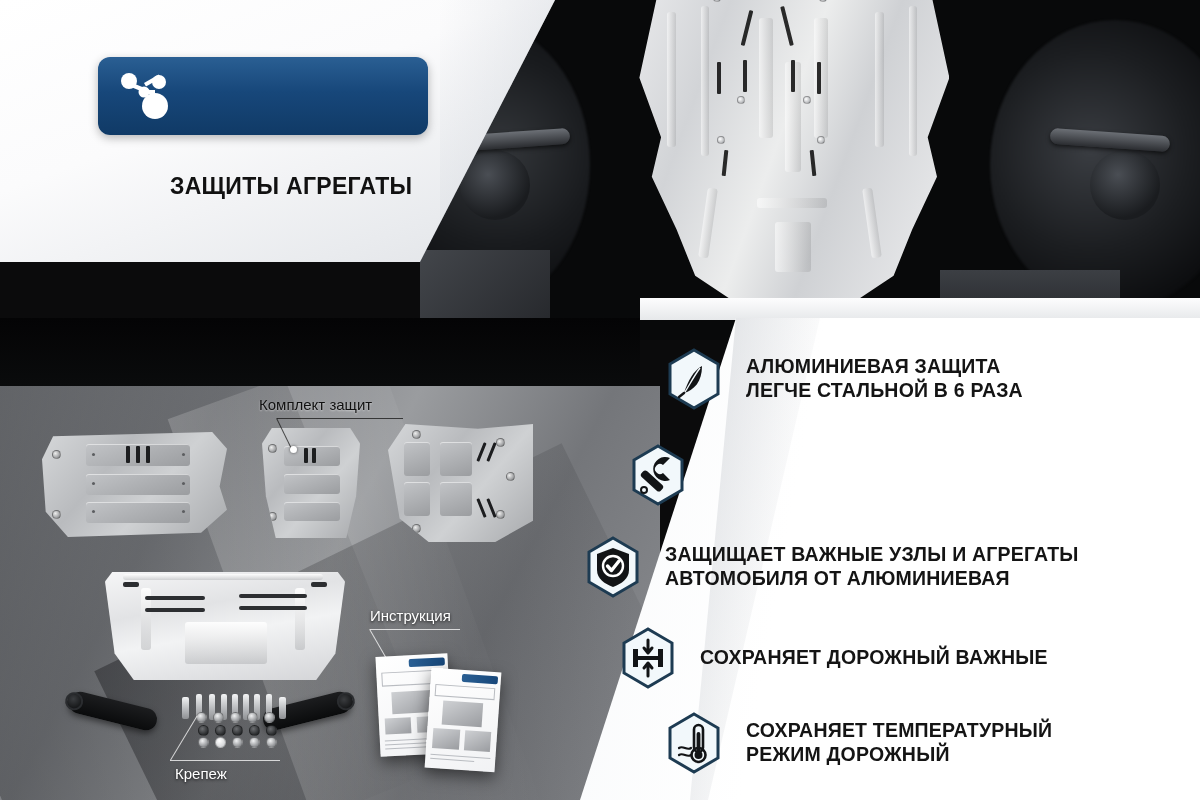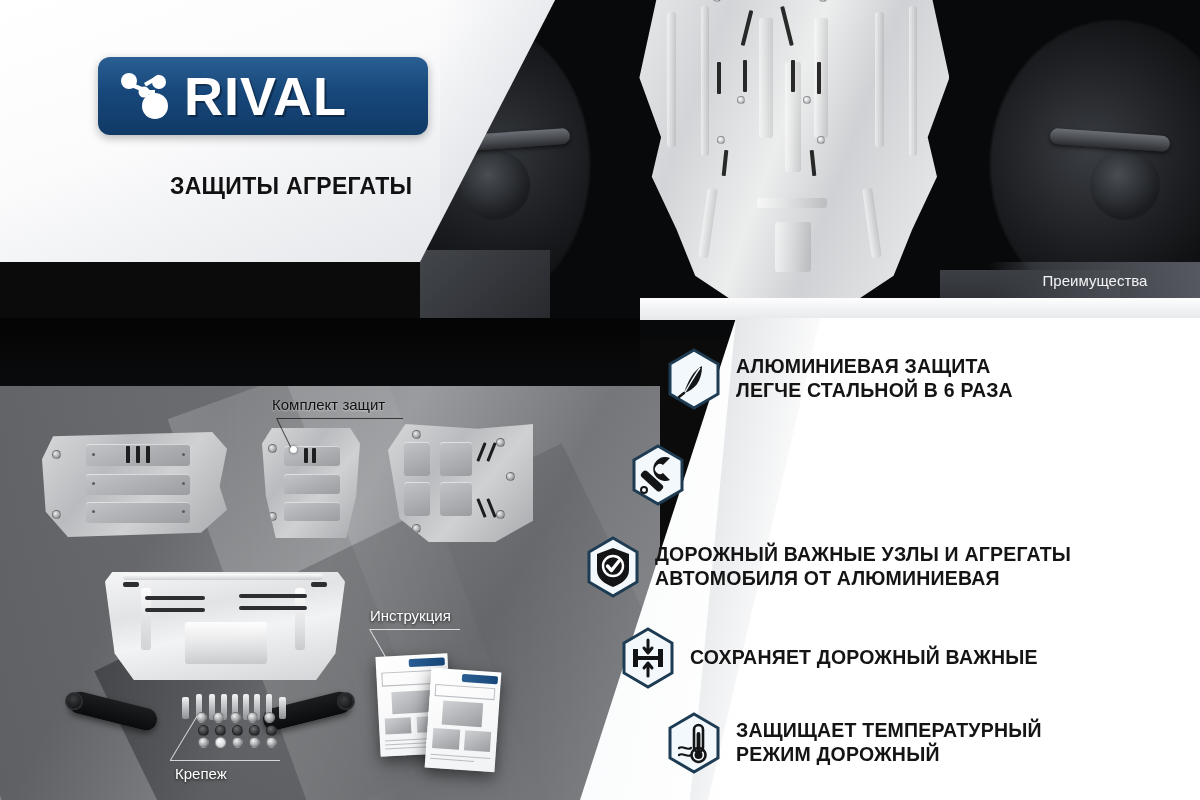--- a/index.html
+++ b/index.html
@@ -226,21 +226,21 @@
     position:absolute; right:0; top:318px; width:680px; height:482px;
     background: linear-gradient(100deg,#e8eaec 0%, #fafbfc 16%, #ffffff 40%, #ffffff 100%);
     clip-path: polygon(216px 0, 680px 0, 680px 482px, 60px 482px);
   }
   .benefits::before{
     content:""; position:absolute; left:170px; top:0; width:130px; height:100%;
     background: linear-gradient(100deg, rgba(190,194,200,.55), rgba(255,255,255,0) 70%);
     clip-path: polygon(46px 0, 130px 0, 18px 482px, 0 482px);
   }
 
-  .bitem{ position:absolute; display:flex; align-items:center; gap:14px; }
+  .bitem{ position:absolute; display:flex; align-items:center; gap:24px; }
   .hexicon{ flex:0 0 auto; width:56px; height:62px; }
   .btext{ font-size:19.5px; font-weight:bold; color:#141414; line-height:1.22;
     letter-spacing:.2px; }
 
   
   .tag-adv{
     position:absolute; right:0; top:262px; width:210px; height:36px;
     background: linear-gradient(90deg, rgba(35,38,43,.05) 0%, rgba(60,64,70,.78) 22%, rgba(96,100,107,.88) 100%);
     display:flex; align-items:center; justify-content:center;
   }
@@ -291,39 +291,35 @@
       <div class="bolt" style="left:164px; top:104px;"></div>
       <div class="crease" style="left:64px;  top:196px; width:10px; height:70px; transform:rotate(8deg);"></div>
       <div class="crease" style="left:228px; top:196px; width:10px; height:70px; transform:rotate(-8deg);"></div>
       <div class="crease" style="left:118px; top:206px; width:70px; height:10px;"></div>
       <div class="crease" style="left:136px; top:230px; width:36px; height:50px;"></div>
     </div>
   </div>
 
   <div class="sliver"></div>
 
-  <div class="tag-adv">
-    <span>Преимущества</span>
-  </div>
 
   <div class="hdr-white"></div>
 
   <div class="logo-badge">
     <svg class="logo-mark" viewBox="0 0 60 56">
       <g fill="#ffffff">
         <circle cx="41" cy="38" r="13"></circle>
         <circle cx="15" cy="13" r="8"></circle>
         <circle cx="45" cy="14" r="7"></circle>
         <circle cx="30" cy="24" r="5.5"></circle>
         <rect x="16" y="14" width="26" height="4.2" transform="rotate(22 16 14)"></rect>
         <rect x="30" y="15" width="17" height="4" transform="rotate(-30 30 15)"></rect>
         <rect x="36" y="22" width="5" height="16"></rect>
       </g>
     </svg>
-    <div class="logo-word">RIVAL</div>
   </div>
 
   <div class="hdr-title">
     <div>ЗАЩИТЫ АГРЕГАТЫ</div>
   </div>
 
 
   <div class="dark-band"></div>
 
   <div class="photo-gray">
@@ -440,21 +436,21 @@
       <div class="ribbon"></div>
       <div class="tbl" style="left:5px; top:16px; width:60px; height:12px;"></div>
       <div class="imgbox" style="left:14px; top:32px; width:40px; height:24px;"></div>
       <div class="imgbox" style="left:6px; top:60px; width:27px; height:20px;"></div>
       <div class="imgbox" style="left:38px; top:60px; width:26px; height:20px;"></div>
       <div class="ln" style="left:5px; top:86px; width:60px;"></div>
       <div class="ln" style="left:5px; top:90px; width:44px;"></div>
     </div>
   </div>
 
-  <div class="callout dark" style="left:272px; top:396px;">Комплект защит</div>
+  <div class="callout dark" style="left:259px; top:396px;">Комплект защит</div>
   <div class="callout-rule dark" style="left:277px; top:418px; width:126px;"></div>
   <div class="callout-line dark" style="left:277px; top:418px; width:36px; transform: rotate(64deg);"></div>
   <div class="callout-dot" style="left:290px; top:446px;"></div>
 
   <div class="callout" style="left:370px; top:607px;">Инструкция</div>
   <div class="callout-rule" style="left:370px; top:629px; width:90px;"></div>
   <div class="callout-line" style="left:370px; top:629px; width:36px; transform: rotate(60deg);"></div>
 
   <div class="callout" style="left:175px; top:765px;">Крепеж</div>
   <div class="callout-rule" style="left:170px; top:760px; width:110px;"></div>
@@ -485,21 +481,21 @@
   </div>
 
   <div class="bitem" style="left:585px; top:536px;">
     <svg class="hexicon" viewBox="0 0 56 62">
       <polygon points="28,2 52,16 52,46 28,60 4,46 4,16" fill="#f2f8fb" stroke="#1d3b52" stroke-width="3"></polygon>
       <path d="M28 12 L44 18 V34 C44 43 36 48 28 51 C20 48 12 43 12 34 V18 Z" fill="#121416"></path>
       <circle cx="28" cy="30" r="10" fill="none" stroke="#ffffff" stroke-width="2.4"></circle>
       <path d="M22.5 30 L26.5 34.5 L34 25" stroke="#ffffff" stroke-width="3.4" fill="none" stroke-linecap="round" stroke-linejoin="round"></path>
     </svg>
     <div class="btext">
-      <div>ДОРОЖНЫЙ ВАЖНЫЕ УЗЛЫ И АГРЕГАТЫ</div>
+      <div>ЗАЩИЩАЕТ ВАЖНЫЕ УЗЛЫ И АГРЕГАТЫ</div>
       <div>АВТОМОБИЛЯ ОТ АЛЮМИНИЕВАЯ</div>
     </div>
   </div>
 
   <div class="bitem" style="left:620px; top:627px;">
     <svg class="hexicon" viewBox="0 0 56 62">
       <polygon points="28,2 52,16 52,46 28,60 4,46 4,16" fill="#f2f8fb" stroke="#1d3b52" stroke-width="3"></polygon>
       <rect x="13" y="22" width="5" height="18" fill="#121416"></rect>
       <rect x="38" y="22" width="5" height="18" fill="#121416"></rect>
       <rect x="13" y="29" width="30" height="4" fill="#121416"></rect>
@@ -515,18 +511,18 @@
     <svg class="hexicon" viewBox="0 0 56 62">
       <polygon points="28,2 52,16 52,46 28,60 4,46 4,16" fill="#f2f8fb" stroke="#1d3b52" stroke-width="3"></polygon>
       <rect x="28" y="13" width="9" height="27" rx="4.5" fill="none" stroke="#121416" stroke-width="2.6"></rect>
       <circle cx="32.5" cy="43" r="7" fill="none" stroke="#121416" stroke-width="2.6"></circle>
       <rect x="30.6" y="20" width="3.8" height="22" rx="1.9" fill="#121416"></rect>
       <circle cx="32.5" cy="43" r="4" fill="#121416"></circle>
       <path d="M13 36 C17 33 21 39 25 36" stroke="#121416" stroke-width="2.2" fill="none" stroke-linecap="round"></path>
       <path d="M13 43 C17 40 21 46 25 43" stroke="#121416" stroke-width="2.2" fill="none" stroke-linecap="round"></path>
     </svg>
     <div class="btext">
-      <div>ЗАЩИЩАЕТ ТЕМПЕРАТУРНЫЙ</div>
+      <div>СОХРАНЯЕТ ТЕМПЕРАТУРНЫЙ</div>
       <div>РЕЖИМ ДОРОЖНЫЙ</div>
     </div>
   </div>
 
 </div>
 
 </body></html>

